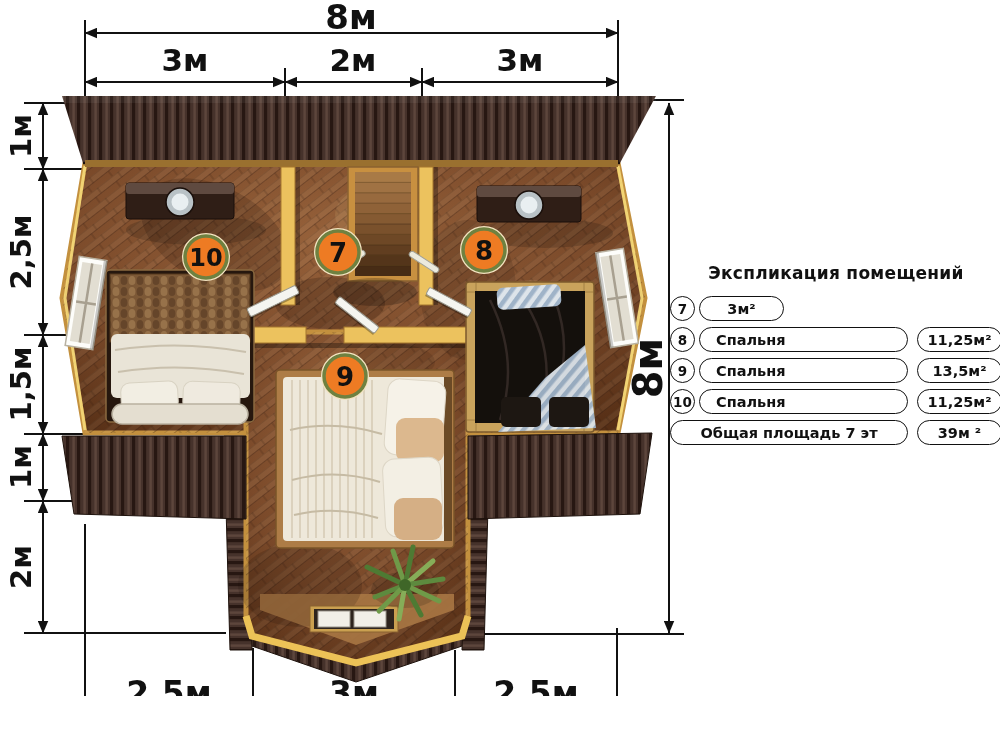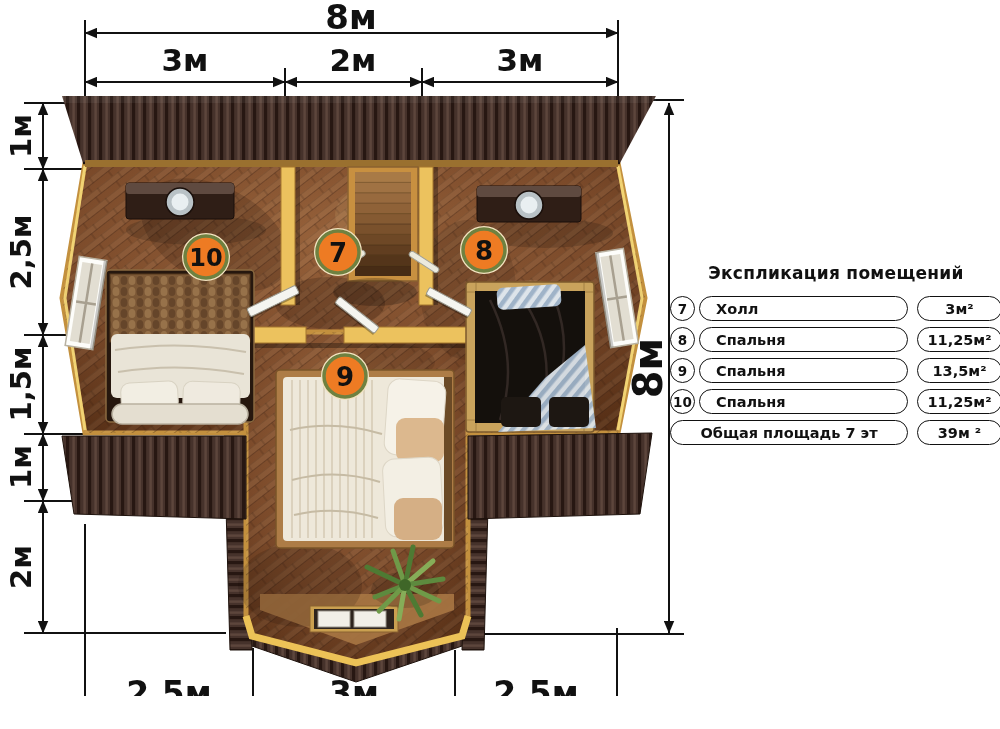--- a/index.html
+++ b/index.html
@@ -314,21 +314,20 @@
       </g>
     </g>
   </g>
 </svg>
 
 <div class="legend">
   <div class="legend-title">Экспликация помещений</div>
 
   <div class="lrow">
     <div class="lnum">7</div>
-    <div class="lname">Холл</div>
     <div class="larea">3м²</div>
   </div>
   <div class="lrow">
     <div class="lnum">8</div>
     <div class="lname">Спальня</div>
     <div class="larea">11,25м²</div>
   </div>
   <div class="lrow">
     <div class="lnum">9</div>
     <div class="lname">Спальня</div>

